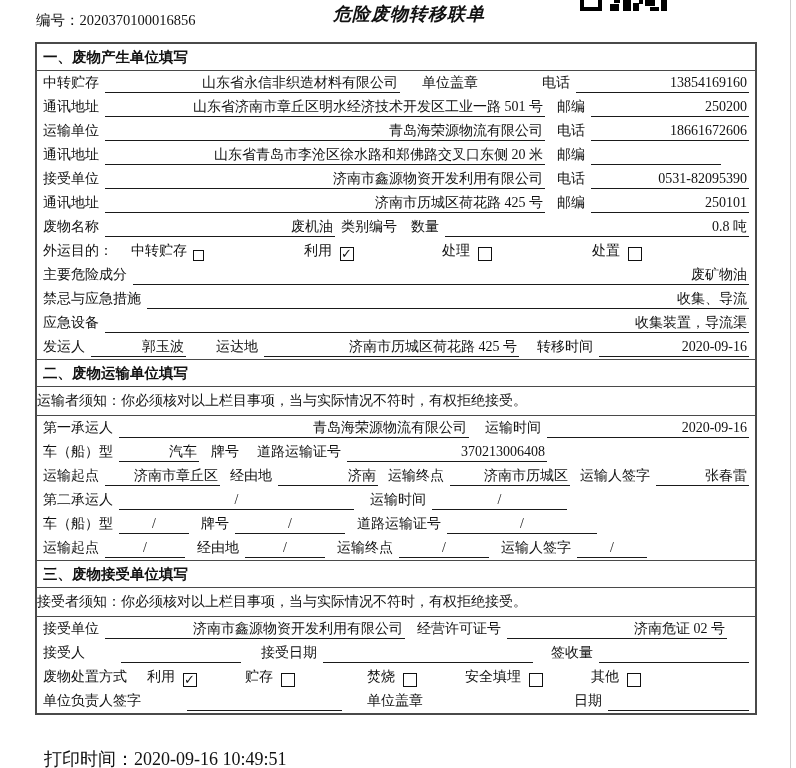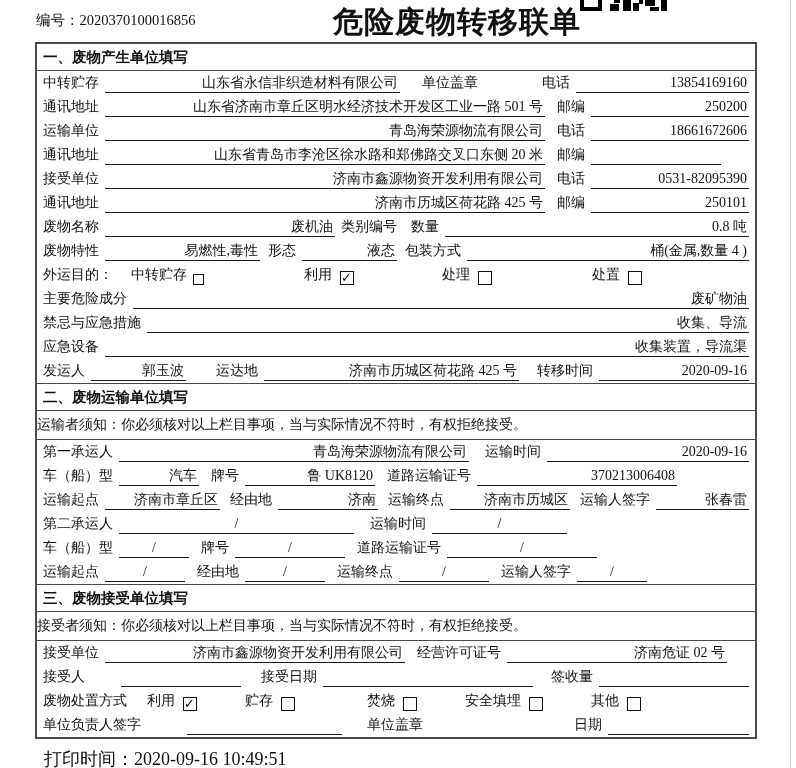--- a/index.html
+++ b/index.html
@@ -1,19 +1,19 @@
 <!DOCTYPE html>
 <html><head>
 <meta charset="utf-8">
 <style>
   html,body{margin:0;padding:0;background:#fff;}
   #doc{position:relative;width:796px;height:768px;background:#fff;overflow:hidden;
        font-family:"Liberation Serif","DejaVu Serif",serif;color:#111;}
   .docno{position:absolute;left:36px;top:11px;font-size:14.5px;white-space:nowrap;}
-  .title{position:absolute;left:333px;top:2px;margin:0;font-size:30px;font-weight:bold;letter-spacing:1px;white-space:nowrap;}
+  .title{position:absolute;left:333px;top:2px;margin:0;font-size:18px;font-weight:bold;letter-spacing:1px;white-space:nowrap;font-style:italic;}
   .qr{position:absolute;left:580px;top:0;}
   .edge{position:absolute;left:790px;top:0;width:1px;height:768px;background:#cfcfcf;}
   .form{position:absolute;left:35px;top:42px;width:722px;border:2px solid #4a4a4a;box-sizing:border-box;background:#fff;}
   .sec-h{height:26px;line-height:26px;padding-left:6px;font-weight:bold;font-size:14.5px;border-bottom:1px solid #4a4a4a;}
   .sec-h.mid{border-top:1px solid #4a4a4a;}
   .note{height:28px;line-height:28px;font-size:14px;border-bottom:1px solid #4a4a4a;}
   .row{display:flex;align-items:flex-end;height:24px;padding:0 6px 2px 6px;box-sizing:border-box;font-size:14px;}
   .lbl{white-space:nowrap;margin-right:6px;line-height:20px;}
   .uv{border-bottom:1px solid #1a1a1a;line-height:19px;padding:0 2px 0 8px;white-space:nowrap;overflow:hidden;box-sizing:border-box;text-align:right;}
   .fx{flex:1 1 auto;}
@@ -97,28 +97,20 @@
     </div>
 
     <div class="row">
       <span class="lbl">废物名称</span>
       <span class="uv" style="width:230px">废机油</span>
       <span class="lbl" style="margin-left:6px">类别编号</span>
       <span class="lbl" style="margin-left:8px">数量</span>
       <span class="uv fx">0.8 吨</span>
     </div>
 
-    <div class="row">
-      <span class="lbl">废物特性</span>
-      <span class="uv" style="width:155px">易燃性,毒性</span>
-      <span class="lbl" style="margin-left:8px">形态</span>
-      <span class="uv" style="width:95px">液态</span>
-      <span class="lbl" style="margin-left:8px">包装方式</span>
-      <span class="uv fx">桶(金属,数量 4 )</span>
-    </div>
 
     <div class="row">
       <span class="lbl">外运目的：</span>
       <span class="cbg" style="margin-left:12px">
         <span>中转贮存</span>
         <span class="cb sm"></span>
       </span>
       <span class="cbg" style="margin-left:100px">
         <span>利用</span>
         <span class="cb">
@@ -166,21 +158,20 @@
       <span class="lbl">第一承运人</span>
       <span class="uv" style="width:350px">青岛海荣源物流有限公司</span>
       <span class="lbl" style="margin-left:16px">运输时间</span>
       <span class="uv fx">2020-09-16</span>
     </div>
 
     <div class="row">
       <span class="lbl">车（船）型</span>
       <span class="uv" style="width:80px">汽车</span>
       <span class="lbl" style="margin-left:12px">牌号</span>
-      <span class="uv" style="width:130px">鲁 UK8120</span>
       <span class="lbl" style="margin-left:12px">道路运输证号</span>
       <span class="uv" style="width:200px">370213006408</span>
     </div>
 
     <div class="row">
       <span class="lbl">运输起点</span>
       <span class="uv" style="width:115px">济南市章丘区</span>
       <span class="lbl" style="margin-left:10px">经由地</span>
       <span class="uv" style="width:100px">济南</span>
       <span class="lbl" style="margin-left:10px">运输终点</span>

